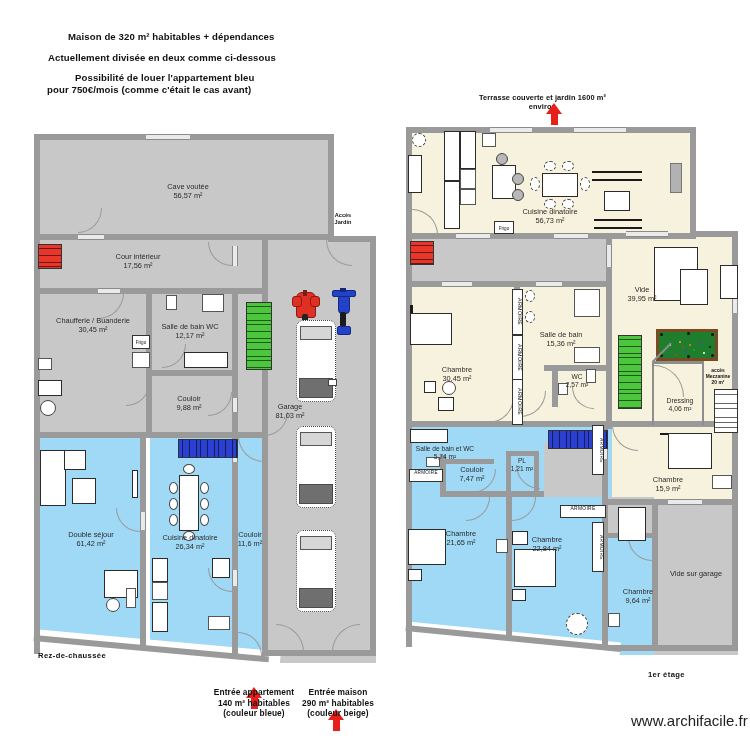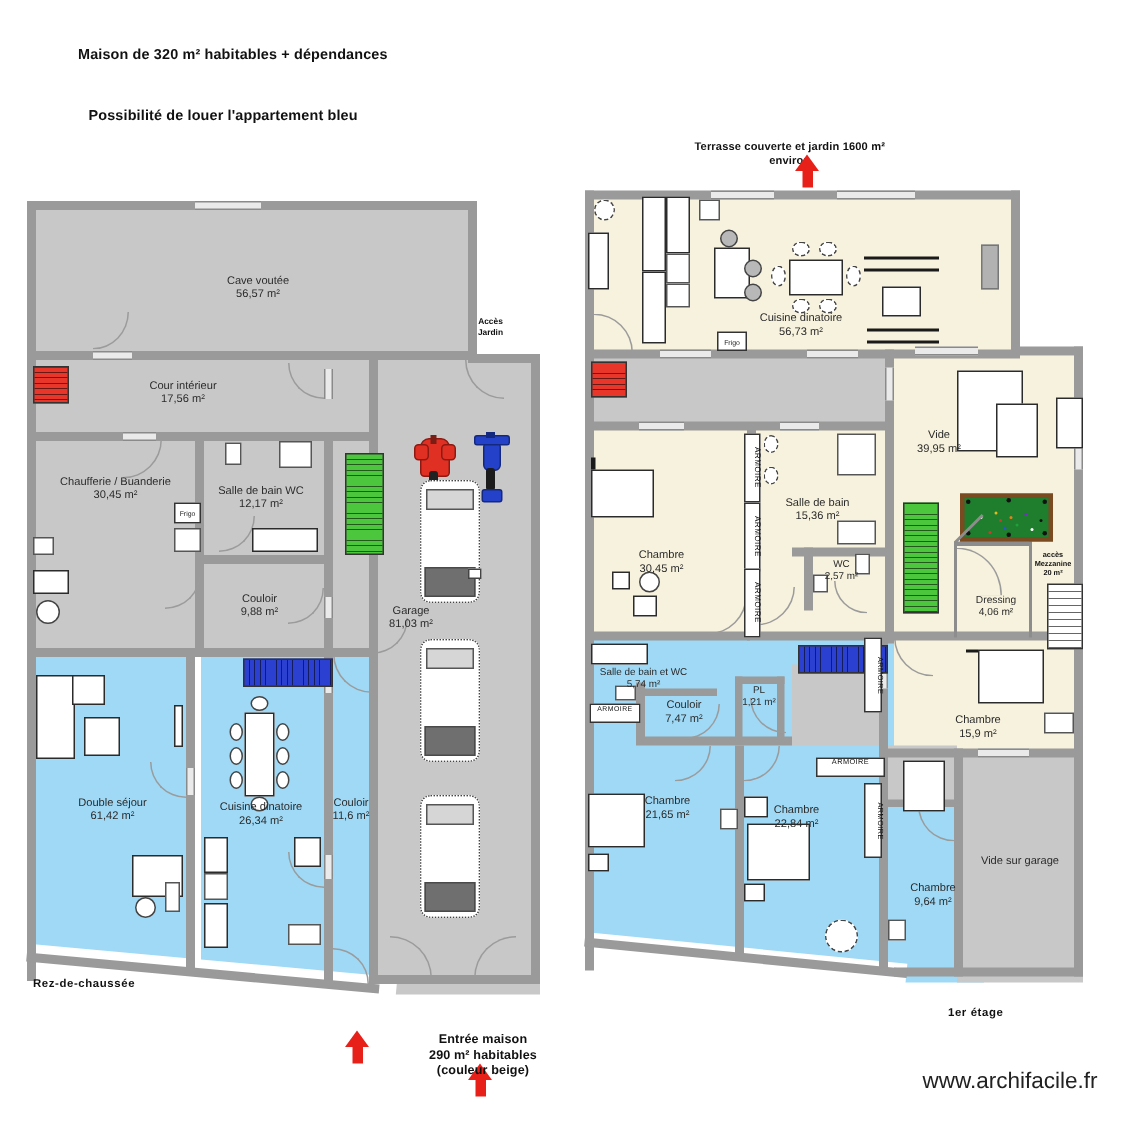--- a/index.html
+++ b/index.html
@@ -2,21 +2,21 @@
 <html><head>
 <meta charset="utf-8">
 <title>Plan</title>
 <style>
   html,body{margin:0;padding:0;}
   body{
     width:750px;height:750px;background:#ffffff;
     font-family:"Liberation Sans", sans-serif;
     color:#1a1a1a;position:relative;overflow:hidden;
   }
-  .stage{position:absolute;left:0;top:0;width:598px;height:750px;}
+  .stage{position:absolute;left:16px;top:0;width:598px;height:750px;}
   .abs{position:absolute;}
 
   
   .note{font-size:9.6px;font-weight:bold;color:#111;line-height:1.25;letter-spacing:.1px;}
   .note.center{text-align:center;}
 
   
   .rlabel{font-size:7.4px;color:#2b2b2b;text-align:center;line-height:1.22;white-space:nowrap;}
   .rlabel .nm{display:block;}
   .rlabel .ar{display:block;}
@@ -83,21 +83,23 @@
 
   .wmark{font-size:15px;color:#222;}
   .fridge{font-size:4.6px;border:1px solid #333;background:#fff;text-align:center;box-sizing:border-box;}
 </style>
 </head>
 <body>
 
 <div class="stage">
 
   <div class="abs note" style="left:52px;top:31px;">Maison de 320 m² habitables + dépendances</div>
+  <div class="abs note" style="left:32px;top:52px;">Actuellement divisée en deux comme ci-dessous</div>
   <div class="abs note" style="left:59px;top:72px;">Possibilité de louer l'appartement bleu</div>
+  <div class="abs note" style="left:31px;top:84px;">pour 750€/mois (comme c'était le cas avant)</div>
 
   <div class="abs" style="left:10px;top:130px;width:370px;height:545px;">
 
     <div class="abs fill-grey" style="left:8px;top:8px;width:296px;height:100px;"></div>
     <div class="abs fill-grey" style="left:8px;top:108px;width:296px;height:54px;"></div>
     <div class="abs fill-grey" style="left:8px;top:162px;width:230px;height:145px;"></div>
     <div class="abs fill-grey" style="left:238px;top:108px;width:112px;height:425px;"></div>
     <div class="abs fill-grey" style="left:238px;top:108px;width:110px;height:420px;"></div>
 
     <div class="abs fill-blue" style="left:10px;top:307px;width:106px;height:222px;"></div>
@@ -549,20 +551,25 @@
   <div class="abs note center" style="left:455px;top:93px;font-size:7.4px;">Terrasse couverte et jardin 1600 m² environ</div>
   <div class="abs arrow-up" style="left:530px;top:103px;width:16px;height:22px;">
     <div class="head"></div>
       <div class="shaft"></div>
   </div>
 
   <div class="abs arrow-up" style="left:230px;top:665px;width:16px;height:22px;">
     <div class="head"></div>
       <div class="shaft"></div>
   </div>
+  <div class="abs note center" style="left:163px;top:687px;width:150px;font-size:8.4px;">
+    <span>Entrée appartement</span><br>
+    <span>140 m² habitables</span><br>
+    <span>(couleur bleue)</span>
+  </div>
 
   <div class="abs arrow-up" style="left:312px;top:665px;width:16px;height:22px;">
     <div class="head"></div>
       <div class="shaft"></div>
   </div>
   <div class="abs note center" style="left:257px;top:687px;width:130px;font-size:8.4px;">
     <span>Entrée maison</span><br>
     <span>290 m² habitables</span><br>
     <span>(couleur beige)</span>
   </div>

